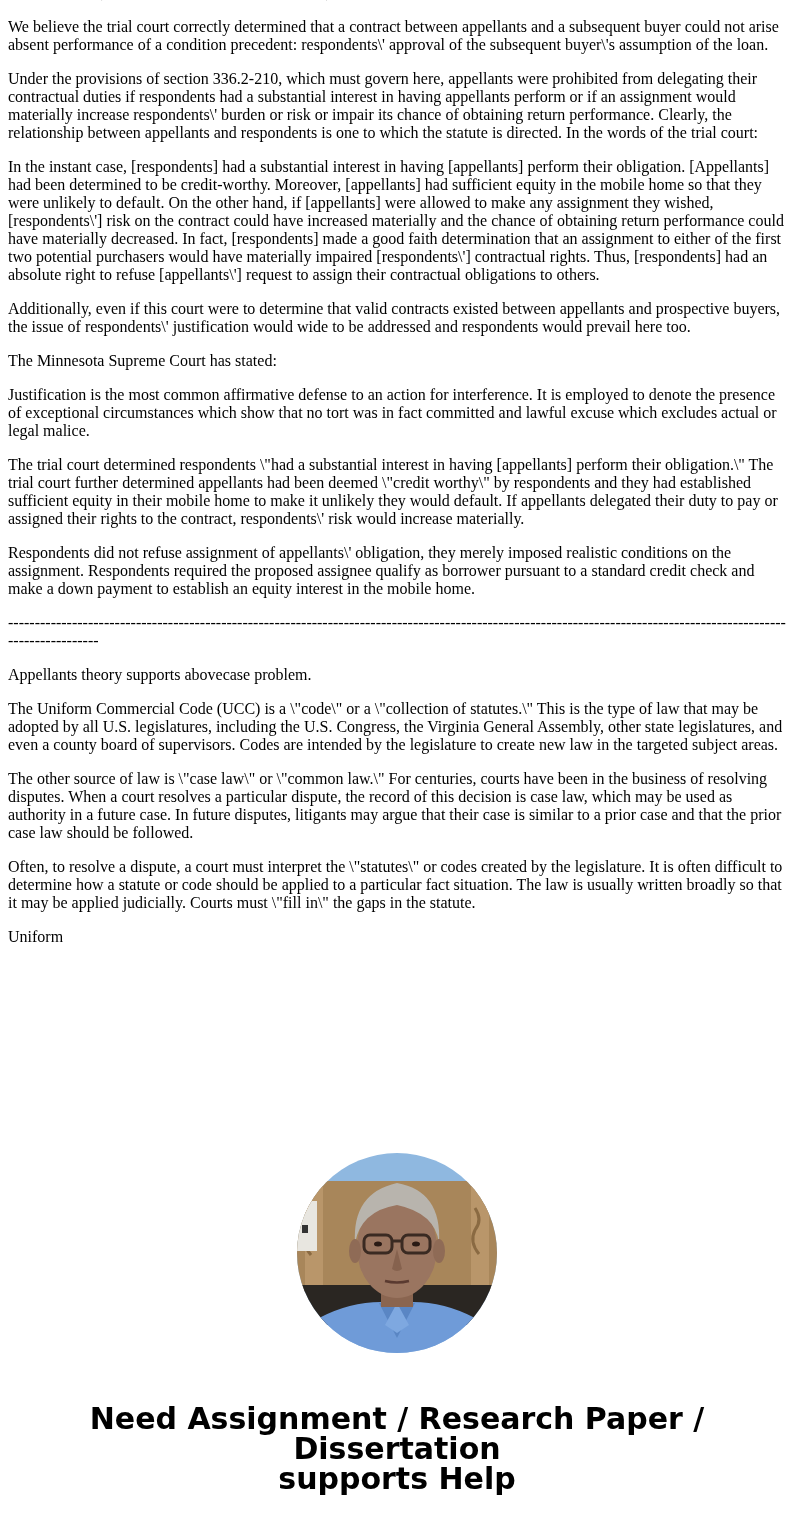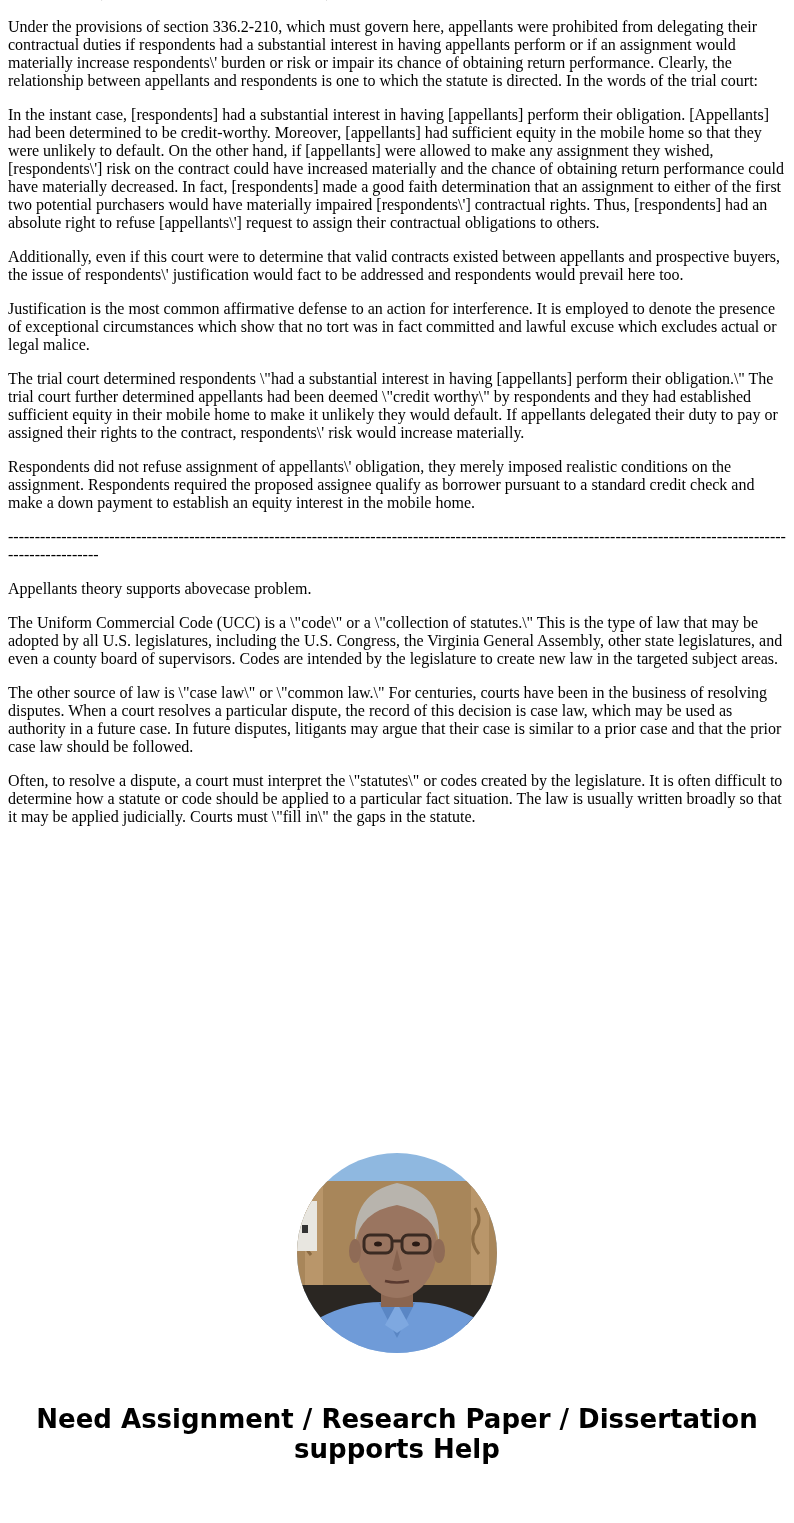--- a/index.html
+++ b/index.html
@@ -39,42 +39,45 @@
   }
   .avatar-wrap svg { display: block; }
   .cta {
     position: absolute;
     left: 0;
     top: 1404px;
     width: 794px;
     text-align: center;
     font-family: "DejaVu Sans", sans-serif;
     font-weight: bold;
-    font-size: 26px;
+    font-size: 30px;
     line-height: 30px;
     color: #000000;
   }
   .cta div { margin: 0; }
 </style>
 </head>
 <body>
 
 <div class="content">
   <p>does not occur, there can be no breach of contract, since the contract is unenforceable.</p>
+  <p>We believe the trial court correctly determined that a contract between appellants and a subsequent buyer could not arise absent performance of a condition precedent: respondents\' approval of the subsequent buyer\'s assumption of the loan.</p>
   <p>Under the provisions of section 336.2-210, which must govern here, appellants were prohibited from delegating their contractual duties if respondents had a substantial interest in having appellants perform or if an assignment would materially increase respondents\' burden or risk or impair its chance of obtaining return performance. Clearly, the relationship between appellants and respondents is one to which the statute is directed. In the words of the trial court:</p>
   <p>In the instant case, [respondents] had a substantial interest in having [appellants] perform their obligation. [Appellants] had been determined to be credit-worthy. Moreover, [appellants] had sufficient equity in the mobile home so that they were unlikely to default. On the other hand, if [appellants] were allowed to make any assignment they wished, [respondents\'] risk on the contract could have increased materially and the chance of obtaining return performance could have materially decreased. In fact, [respondents] made a good faith determination that an assignment to either of the first two potential purchasers would have materially impaired [respondents\'] contractual rights. Thus, [respondents] had an absolute right to refuse [appellants\'] request to assign their contractual obligations to others.</p>
-  <p>Additionally, even if this court were to determine that valid contracts existed between appellants and prospective buyers, the issue of respondents\' justification would fact to be addressed and respondents would prevail here too.</p>
+  <p>Additionally, even if this court were to determine that valid contracts existed between appellants and prospective buyers, the issue of respondents\' justification would wide to be addressed and respondents would prevail here too.</p>
+  <p>The Minnesota Supreme Court has stated:</p>
   <p>Justification is the most common affirmative defense to an action for interference. It is employed to denote the presence of exceptional circumstances which show that no tort was in fact committed and lawful excuse which excludes actual or legal malice.</p>
   <p>The trial court determined respondents \"had a substantial interest in having [appellants] perform their obligation.\" The trial court further determined appellants had been deemed \"credit worthy\" by respondents and they had established sufficient equity in their mobile home to make it unlikely they would default. If appellants delegated their duty to pay or assigned their rights to the contract, respondents\' risk would increase materially.</p>
   <p>Respondents did not refuse assignment of appellants\' obligation, they merely imposed realistic conditions on the assignment. Respondents required the proposed assignee qualify as borrower pursuant to a standard credit check and make a down payment to establish an equity interest in the mobile home.</p>
   <p class="rule-line">-------------------------------------------------------------------------------------------------------------------------------------------------------------------</p>
   <p>Appellants theory supports abovecase problem.</p>
   <p>The Uniform Commercial Code (UCC) is a \"code\" or a \"collection of statutes.\" This is the type of law that may be adopted by all U.S. legislatures, including the U.S. Congress, the Virginia General Assembly, other state legislatures, and even a county board of supervisors. Codes are intended by the legislature to create new law in the targeted subject areas.</p>
   <p>The other source of law is \"case law\" or \"common law.\" For centuries, courts have been in the business of resolving disputes. When a court resolves a particular dispute, the record of this decision is case law, which may be used as authority in a future case. In future disputes, litigants may argue that their case is similar to a prior case and that the prior case law should be followed.</p>
   <p>Often, to resolve a dispute, a court must interpret the \"statutes\" or codes created by the legislature. It is often difficult to determine how a statute or code should be applied to a particular fact situation. The law is usually written broadly so that it may be applied judicially. Courts must \"fill in\" the gaps in the statute.</p>
+  <p>Uniform</p>
 </div>
 
 <div class="avatar-wrap">
   <svg width="200" height="200" viewBox="0 0 200 200">
 
     <rect x="0" y="0" width="200" height="200" fill="#8fb8e0"></rect>
 
     <rect x="0" y="28" width="200" height="110" fill="#a8865a"></rect>
     <rect x="8" y="30" width="18" height="105" fill="#b9966a"></rect>
     <rect x="174" y="30" width="18" height="105" fill="#b9966a"></rect>

